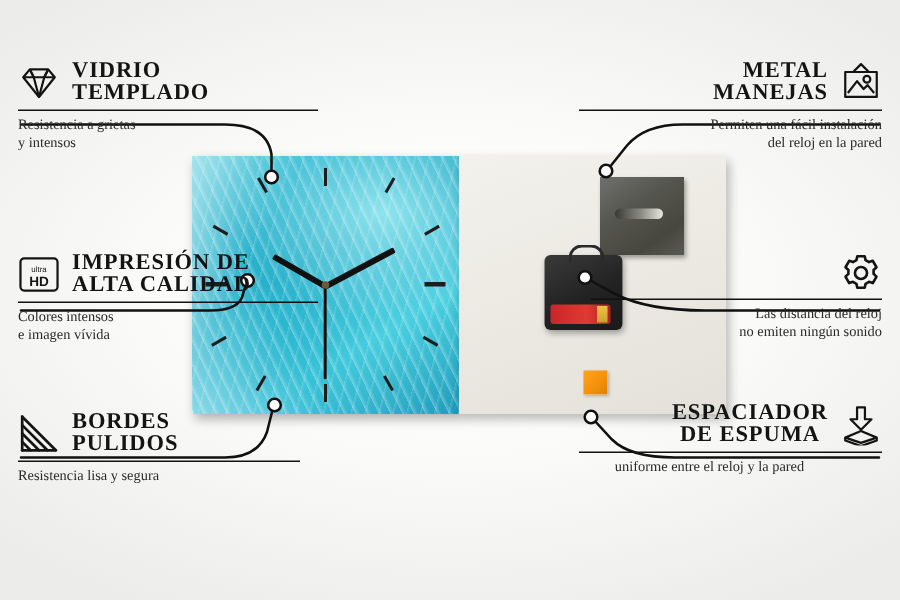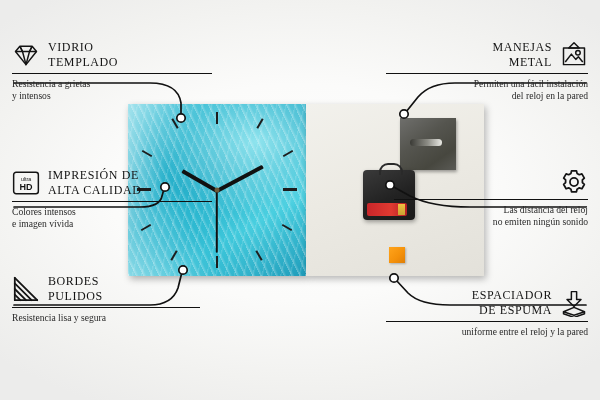--- a/index.html
+++ b/index.html
@@ -69,33 +69,33 @@
     box-shadow:1px 1px 2px rgba(0,0,0,.25);}
   
   #connectors{position:absolute;left:0;top:0;width:600px;height:400px;pointer-events:none;}
   
   .feature{position:absolute;width:230px;}
   .feature.left{text-align:left;}
   .feature.right{text-align:right;}
   .f-head{display:flex;align-items:center;gap:8px;}
   .feature.right .f-head{flex-direction:row-reverse;}
   .f-title{
-    font-size:12px;line-height:15px;letter-spacing:.6px;
-    color:#141414;font-weight:400;text-transform:uppercase;
+    font-size:15px;line-height:15px;letter-spacing:.6px;
+    color:#141414;font-weight:700;text-transform:uppercase;
   }
   .f-icon{width:28px;height:28px;flex:0 0 28px;display:block;}
   .f-rule{height:1.4px;background:#111;margin:3px 0 4px 0;}
   .f-desc{font-size:9.6px;line-height:11.4px;color:#2a2a2a;}
   
   #feat-vidrio{left:12px;top:40px;}
   #feat-impresion{left:12px;top:168px;}
   #feat-bordes{left:12px;top:274px;}
   #feat-manejas{left:358px;top:40px;}
   #feat-mecanismo{left:358px;top:168px;}
-  #feat-espaciador{left:358px;top:288px;}
+  #feat-espaciador{left:358px;top:268px;text-align:center;}
   #feat-vidrio .f-rule{width:200px;}
   #feat-impresion .f-rule{width:200px;}
   #feat-bordes .f-rule{width:188px;}
   #feat-manejas .f-rule{width:202px;margin-left:auto;}
   #feat-mecanismo .f-rule{width:194px;margin-left:auto;}
   #feat-espaciador .f-rule{width:202px;margin-left:auto;}
 </style>
 </head>
 <body>
 
@@ -225,22 +225,22 @@
     <div class="f-head">
       <svg class="f-icon" viewBox="0 0 32 30">
         <g fill="none" stroke="#141414" stroke-width="1.7" stroke-linejoin="round">
           <path d="M16,1 L10,7 L22,7 Z"></path>
           <rect x="4" y="7" width="24" height="19"></rect>
           <path d="M6,23 L13,14 L18,20 L21,17 L26,23"></path>
           <circle cx="20.5" cy="12.5" r="2.6"></circle>
         </g>
       </svg>
       <div>
+        <div class="f-title">METAL</div>
         <div class="f-title">MANEJAS</div>
-        <div class="f-title">METAL</div>
       </div>
     </div>
     <div class="f-rule"></div>
     <div class="f-desc">Permiten una fácil instalación</div>
     <div class="f-desc">del reloj en la pared</div>
   </div>
 
   <div class="feature right" id="feat-mecanismo">
     <div class="f-head">
       <svg class="f-icon" viewBox="0 0 32 32">

